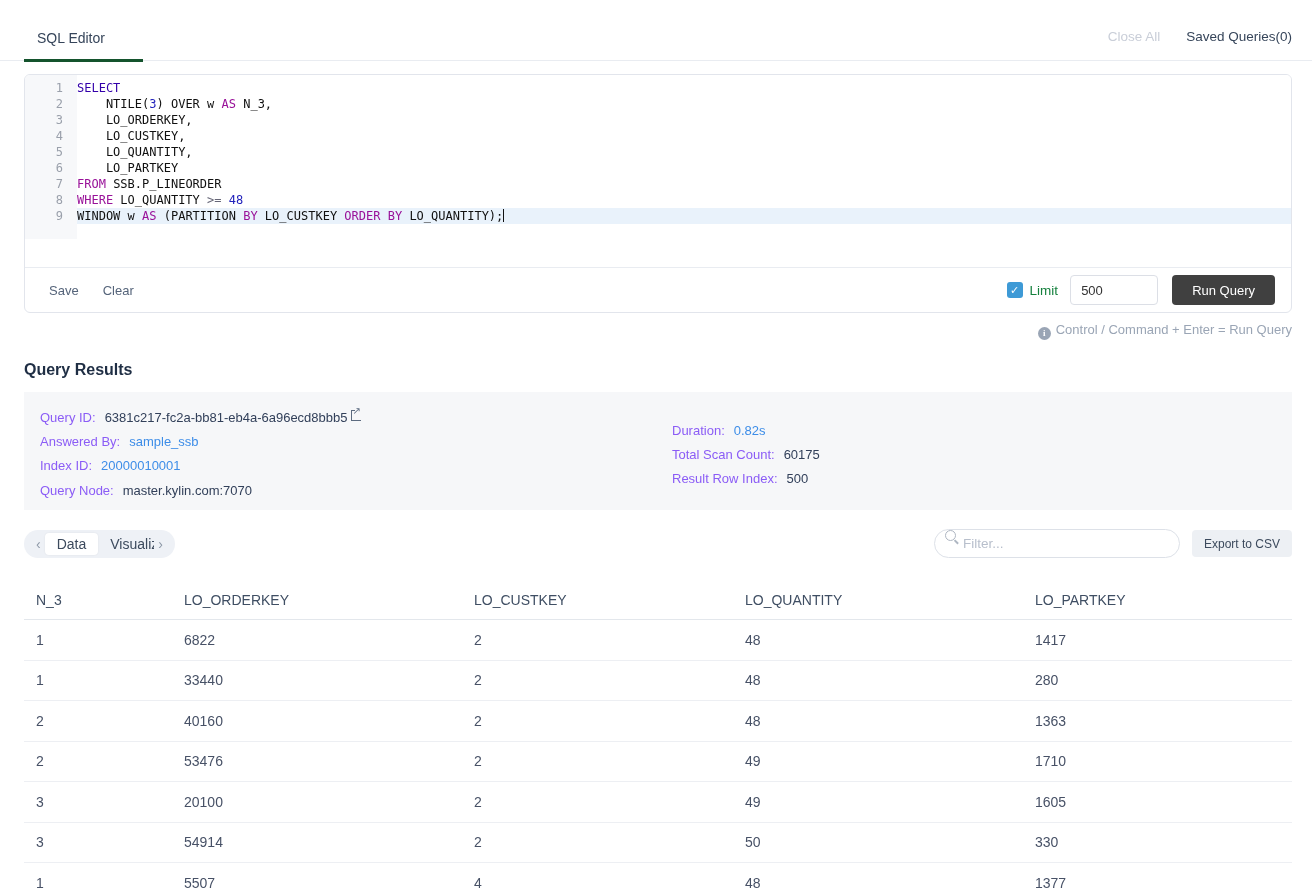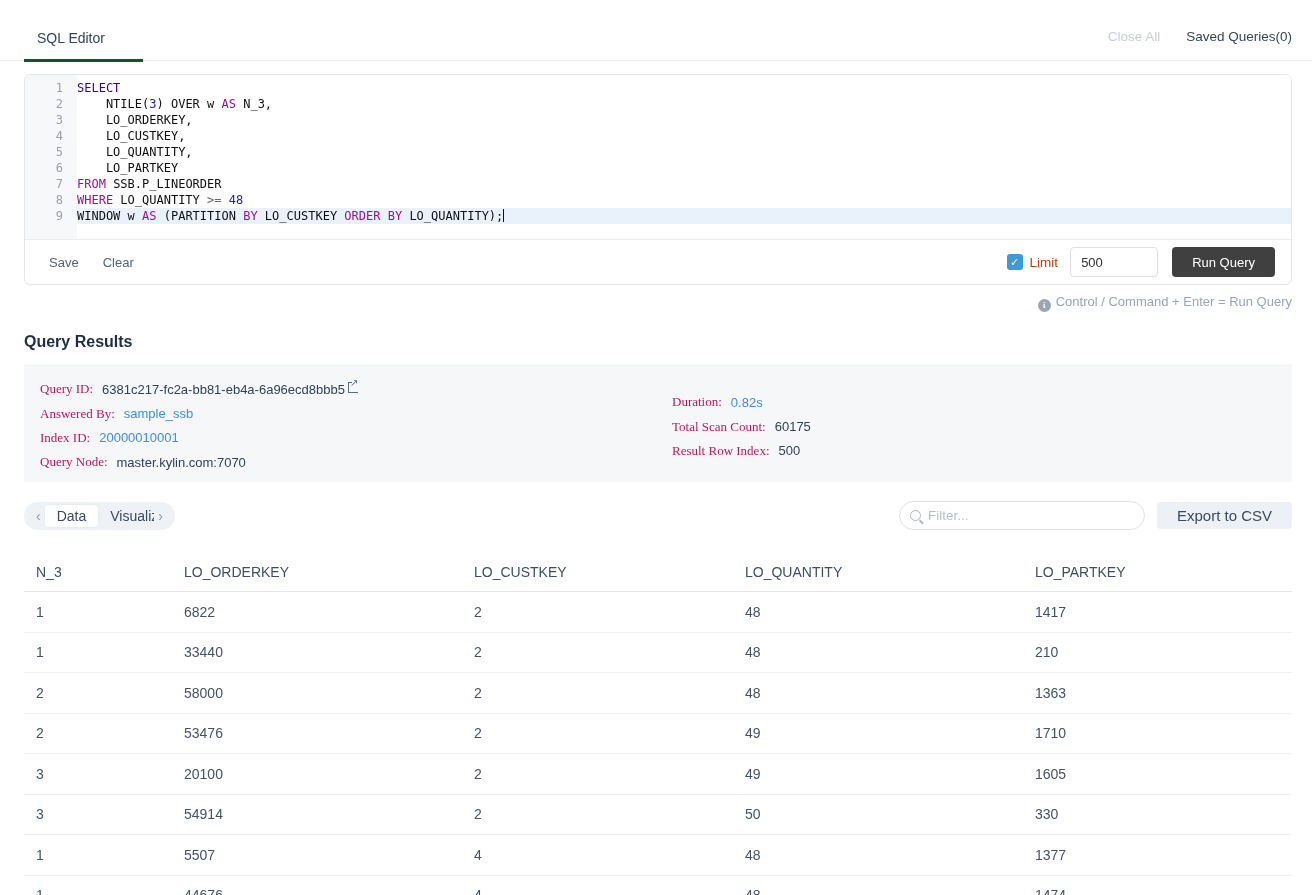--- a/index.html
+++ b/index.html
@@ -21,57 +21,57 @@
   .cm-line .gutter { flex:0 0 52px; text-align:right; padding-right:14px; color:#9aa0ab; user-select:none; }
   .cm-line .code { flex:1; white-space:pre; color:#101010; }
   .cm-line.active .code { background:#e9f2fb; }
   .tk-kw   { color:#991199; }
   .tk-kwb  { color:#3300aa; }
   .tk-num  { color:#2222bb; }
   .tk-op   { color:#666677; }
   .tk-plain{ color:#101010; }
   .cursor { display:inline-block; width:1px; height:13px; background:#111; vertical-align:-2px; }
 
-  .editor-footer { display:flex; align-items:center; height:45px; border-top:1px solid #e9ecf1; padding:0 16px 0 24px; }
+  .editor-footer { display:flex; align-items:center; height:45px; border-top:1px solid #e9ecf1; padding:0 16px 0 24px;margin-top:28px; }
   .link-btn { font-size:13px; color:#55647a; margin-right:24px; cursor:pointer; }
   .footer-right { margin-left:auto; display:flex; align-items:center; }
   .checkbox { width:16px; height:16px; border-radius:3px; background:#3e9ad6; color:#fff; font-size:11px; line-height:16px; text-align:center; cursor:pointer; }
-  .limit-label { font-size:13.5px; color:#c2410c; margin:0 12px 0 7px; }
+  .limit-label { font-size:13.5px; color:#15803d; margin:0 12px 0 7px; }
   .limit-input { width:88px; height:30px; border:1px solid #dcdfe6; border-radius:4px; padding:0 10px; font-size:13px; color:#333; font-family:"Liberation Sans",sans-serif; margin-right:14px; }
   .run-btn { height:30px; padding:0 20px; background:#404040; border:none; border-radius:4px; color:#fff; font-size:13px; cursor:pointer; font-family:"Liberation Sans",sans-serif; }
 
   .hint-row { margin:9px 20px 0 0; text-align:right; font-size:13px; color:#9aa5b5; }
   .info-icon { display:inline-block; width:13px; height:13px; border-radius:50%; background:#9aa5b5; color:#fff; font-size:9px; line-height:13px; text-align:center; font-weight:bold; vertical-align:-2px; margin-right:5px; font-family:"Liberation Serif",serif; }
 
   
   .results-heading { margin:21px 0 0 24px; font-size:16px; font-weight:bold; color:#1f2e44; }
   .info-panel { position:relative; margin:13px 20px 0 24px; height:118px; background:#f6f7f9; padding:13px 0 0 16px; }
   .info-col-right { position:absolute; left:648px; top:26px; }
   .info-row { display:flex; align-items:center; height:24.4px; font-size:13px; white-space:nowrap; }
-  .info-label { color:#be185d; margin-right:9px;font-family:Liberation Serif, serif; }
+  .info-label { color:#8b5cf6; margin-right:9px; }
   .info-value { color:#32405a; }
   .info-value.link { color:#3d8de8; cursor:pointer; }
   .ext-icon { position:relative; width:10px; height:10px; border:1px solid #5c6b80; border-top-width:0; border-right-width:0; margin:-3px 0 0 3px; display:inline-block; }
   .ext-icon::before { content:""; position:absolute; left:-1px; top:-1px; width:4px; height:1px; background:#5c6b80; }
   .ext-icon::after { content:"\2197"; position:absolute; left:1px; top:-6px; font-size:10px; color:#5c6b80; }
 
   
   .results-toolbar { display:flex; align-items:center; margin:19px 20px 0 24px; }
   .segmented { display:flex; align-items:center; background:#eef1f6; border-radius:15px; height:28px; padding:0 8px; }
   .seg-chevron { color:#8e99a8; font-size:14px; cursor:pointer; padding:0 4px; line-height:26px; }
   .seg-tab { font-size:14px; color:#3c4a5d; padding:3px 12px; border-radius:4px; cursor:pointer; white-space:nowrap; }
   .seg-tab.selected { background:#fff; box-shadow:0 0 2px rgba(0,0,0,0.08); }
   .seg-tab.clipped { max-width:56px; overflow:hidden; padding-right:0; }
   .toolbar-right { margin-left:auto; display:flex; align-items:center; gap:12px; }
-  .filter-box { display:flex; align-items:center; width:246px; height:29px; border:1px solid #dde1e8; border-radius:15px; padding:0 10px; background:#fff; }
+  .filter-box { display:flex; width:246px; height:29px; border:1px solid #dde1e8; border-radius:15px; padding:0 10px; background:#fff; }
   .search-icon { position:relative; width:11px; height:11px; border:1.5px solid #aeb6c2; border-radius:50%; margin-right:7px; flex:0 0 auto; }
   .search-icon::after { content:""; position:absolute; width:5px; height:1.5px; background:#aeb6c2; transform:rotate(45deg); left:8px; top:10px; }
   .filter-input { border:none; outline:none; flex:1; font-size:13.5px; color:#333; font-family:"Liberation Sans",sans-serif; background:transparent; }
   .filter-input::placeholder { color:#b8bfcc; }
-  .export-btn { height:27px; padding:0 20px; background:#edf0f4; border:none; border-radius:4px; font-size:15px; color:#3c4a5d; cursor:pointer; font-family:"Liberation Sans",sans-serif; }
+  .export-btn { height:27px; padding:0 12px; background:#edf0f4; border:none; border-radius:4px; font-size:12px; color:#3c4a5d; cursor:pointer; font-family:"Liberation Sans",sans-serif; }
 
   
   .data-table { margin:26px 20px 0 24px; border-collapse:collapse; width:1268px; table-layout:fixed; }
   .data-table th { text-align:left; font-weight:normal; font-size:14px; color:#3f4e63; padding:8px 0 11px 0; border-bottom:1px solid #e3e7ec; }
   .data-table td { font-size:14px; color:#475166; height:40.5px; padding:0; border-bottom:1px solid #edeff3; }
   .data-table th:first-child, .data-table td:first-child { padding-left:12px; }
 </style>
 </head>
 <body>
 
@@ -215,25 +215,25 @@
         <td>6822</td>
         <td>2</td>
         <td>48</td>
         <td>1417</td>
       </tr>
       <tr>
         <td>1</td>
         <td>33440</td>
         <td>2</td>
         <td>48</td>
-        <td>210</td>
-      </tr>
-      <tr>
-        <td>2</td>
-        <td>58000</td>
+        <td>280</td>
+      </tr>
+      <tr>
+        <td>2</td>
+        <td>40160</td>
         <td>2</td>
         <td>48</td>
         <td>1363</td>
       </tr>
       <tr>
         <td>2</td>
         <td>53476</td>
         <td>2</td>
         <td>49</td>
         <td>1710</td>

